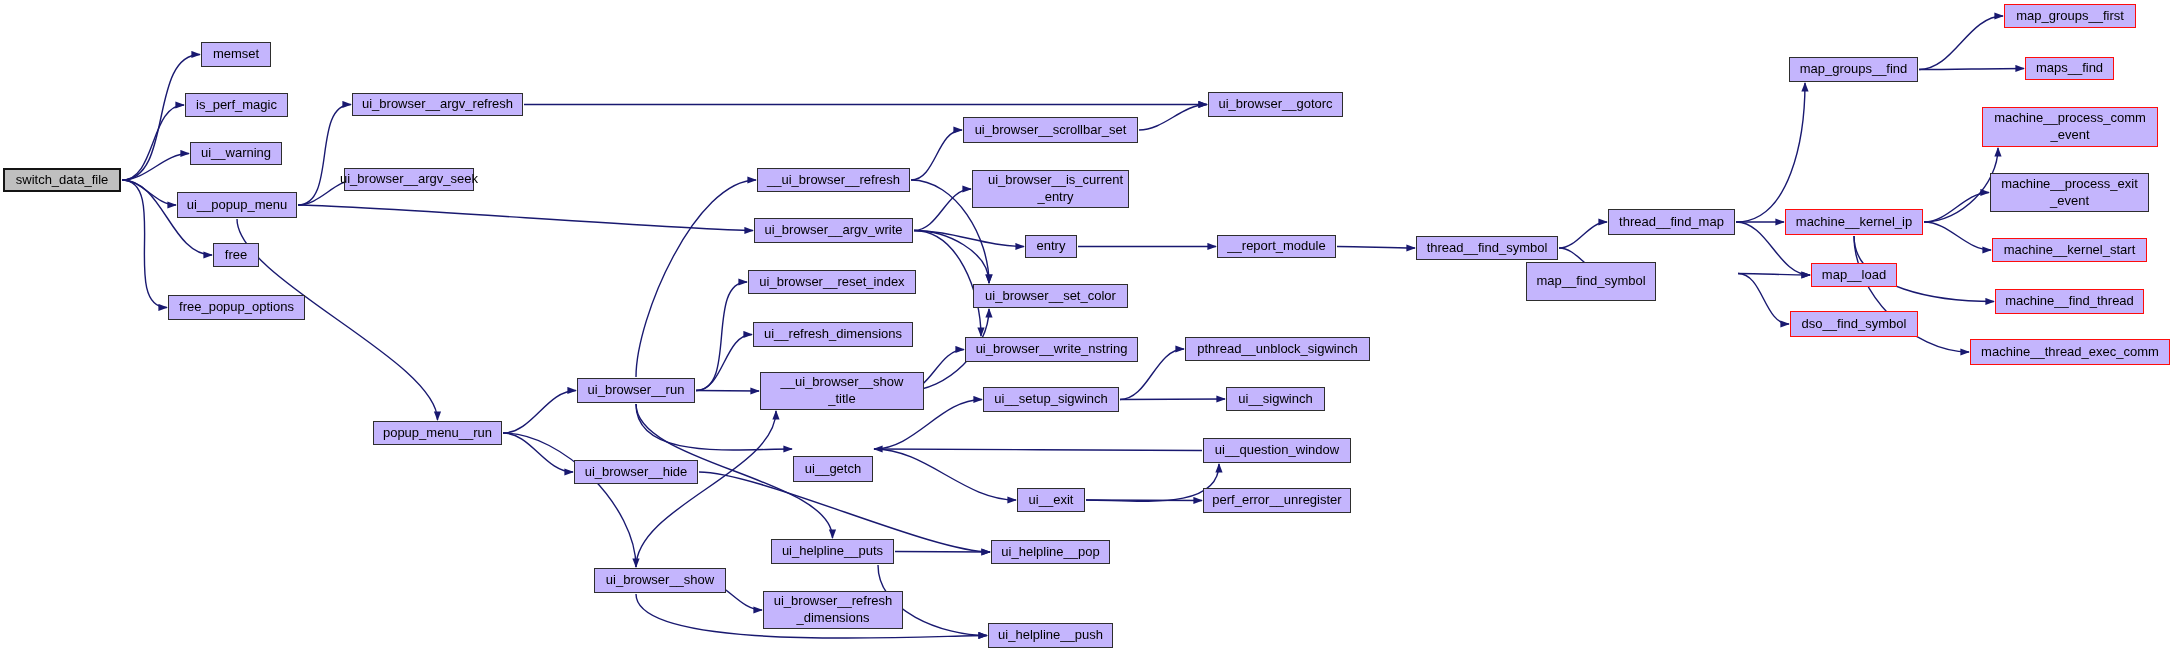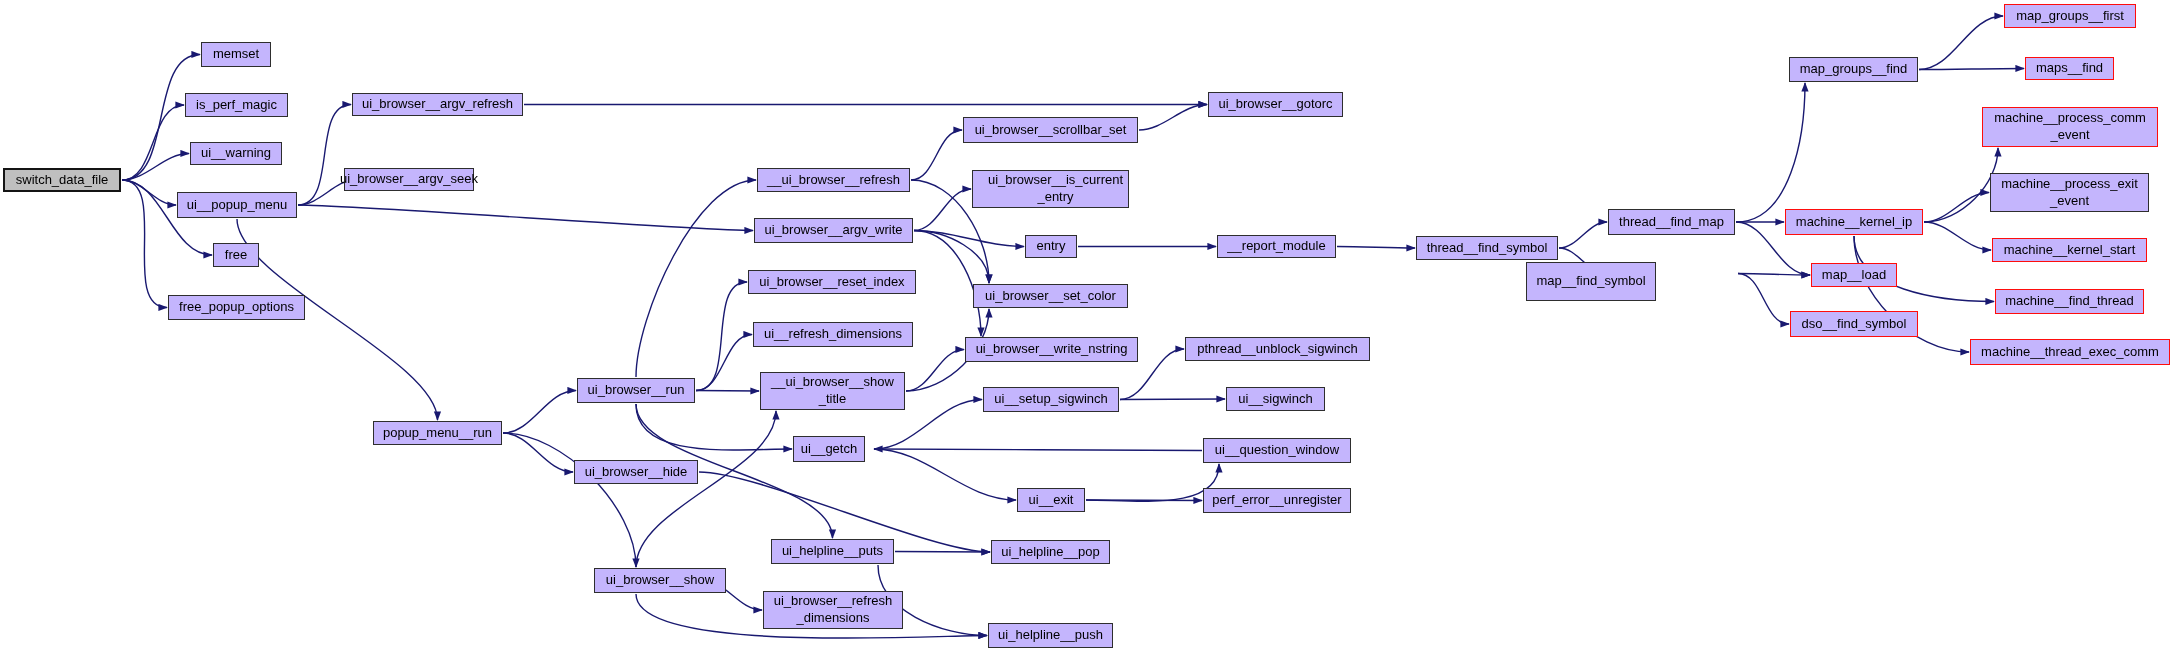--- a/index.html
+++ b/index.html
@@ -94,25 +94,25 @@
       <div class="node" style="left: 213px; top: 243px; width: 46px; height: 24px;"><span>free</span></div>
       <div class="node" style="left: 168px; top: 295px; width: 137px; height: 25px;"><span>free_popup_options</span></div>
       <div class="node" style="left: 352px; top: 93px; width: 171px; height: 23px;"><span>ui_browser__argv_refresh</span></div>
       <div class="node" style="left: 344px; top: 168px; width: 130px; height: 23px;"><span>ui_browser__argv_seek</span></div>
       <div class="node" style="left: 373px; top: 421px; width: 129px; height: 24px;"><span>popup_menu__run</span></div>
       <div class="node" style="left: 757px; top: 168px; width: 153px; height: 24px;"><span>__ui_browser__refresh</span></div>
       <div class="node" style="left: 754px; top: 218px; width: 159px; height: 25px;"><span>ui_browser__argv_write</span></div>
       <div class="node" style="left: 748px; top: 270px; width: 168px; height: 24px;"><span>ui_browser__reset_index</span></div>
       <div class="node" style="left: 753px; top: 322px; width: 160px; height: 25px;"><span>ui__refresh_dimensions</span></div>
       <div class="node" style="left: 577px; top: 378px; width: 118px; height: 25px;"><span>ui_browser__run</span></div>
-      <div class="node" style="left: 760px; top: 372px; width: 145px; height: 38px;"><span>__ui_browser__show
+      <div class="node" style="left: 760px; top: 372px; width: 164px; height: 38px;"><span>__ui_browser__show
 _title</span></div>
       <div class="node" style="left: 574px; top: 460px; width: 124px; height: 24px;"><span>ui_browser__hide</span></div>
       <div class="node" style="left: 594px; top: 568px; width: 132px; height: 25px;"><span>ui_browser__show</span></div>
-      <div class="node" style="left: 793px; top: 436px; width: 72px; height: 26px;"><span>ui__getch</span></div>
+      <div class="node" style="left: 793px; top: 456px; width: 80px; height: 26px;"><span>ui__getch</span></div>
       <div class="node" style="left: 771px; top: 539px; width: 123px; height: 25px;"><span>ui_helpline__puts</span></div>
       <div class="node" style="left: 763px; top: 591px; width: 140px; height: 38px;"><span>ui_browser__refresh
 _dimensions</span></div>
       <div class="node" style="left: 991px; top: 540px; width: 119px; height: 24px;"><span>ui_helpline__pop</span></div>
       <div class="node" style="left: 988px; top: 623px; width: 125px; height: 25px;"><span>ui_helpline__push</span></div>
       <div class="node" style="left: 1208px; top: 92px; width: 135px; height: 25px;"><span>ui_browser__gotorc</span></div>
       <div class="node" style="left: 963px; top: 117px; width: 175px; height: 26px; align-items: center;"><span>ui_browser__scrollbar_set</span></div>
       <div class="node" style="left: 972px; top: 170px; width: 157px; height: 38px; padding-left: 10px;"><span>ui_browser__is_current
 _entry</span></div>
       <div class="node" style="left: 1025px; top: 235px; width: 52px; height: 23px;"><span>entry</span></div>

